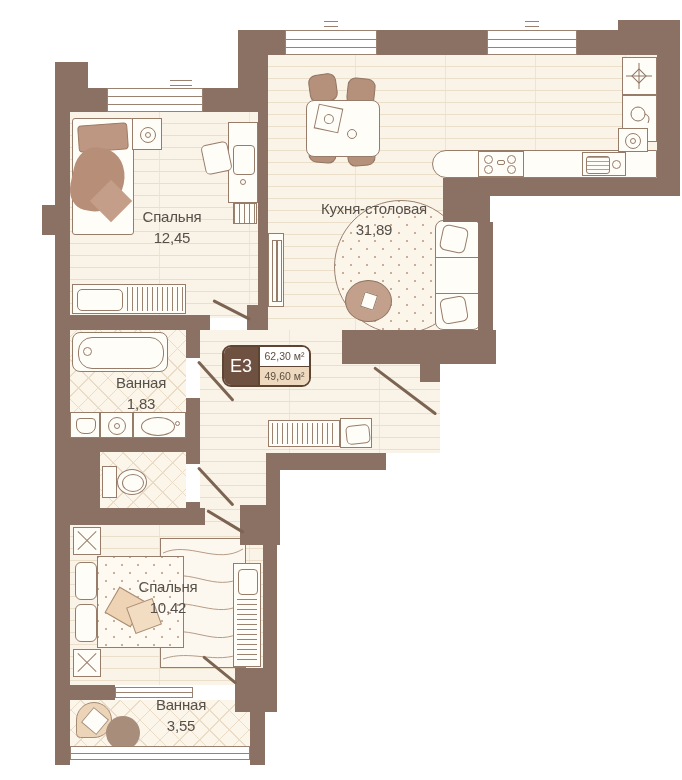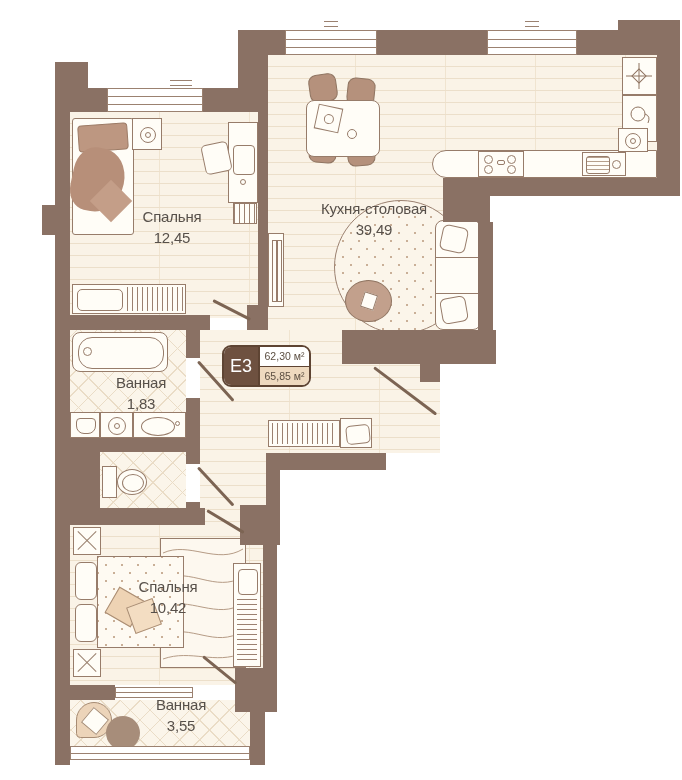--- a/index.html
+++ b/index.html
@@ -247,36 +247,36 @@
   <div class="door" style="left:374px;top:366px;width:78px;transform:rotate(37deg);"></div>
   <div class="door" style="left:207px;top:509px;width:43px;transform:rotate(31deg);"></div>
   <div class="door" style="left:203px;top:655px;width:43px;transform:rotate(39deg);"></div>
 
   <div class="lbl" style="left:172px;top:206px;">
     <div>Спальня</div>
     <div>12,45</div>
   </div>
   <div class="lbl" style="left:374px;top:178px;margin-top:20px;">
     <div>Кухня-столовая</div>
-    <div>39,49</div>
+    <div>31,89</div>
   </div>
   <div class="lbl" style="left:141px;top:372px;">
     <div>Ванная</div>
     <div>1,83</div>
   </div>
   <div class="lbl" style="left:168px;top:576px;">
     <div>Спальня</div>
     <div>10,42</div>
   </div>
   <div class="lbl" style="left:181px;top:694px;">
     <div>Ванная</div>
     <div>3,55</div>
   </div>
 
   <div id="badge">
     <div class="code">E3</div>
     <div class="vals">
       <div class="v v1">62,30 м²</div>
-      <div class="v v2">65,85 м²</div>
+      <div class="v v2">49,60 м²</div>
     </div>
   </div>
 
 </div>
 
 </body></html>

